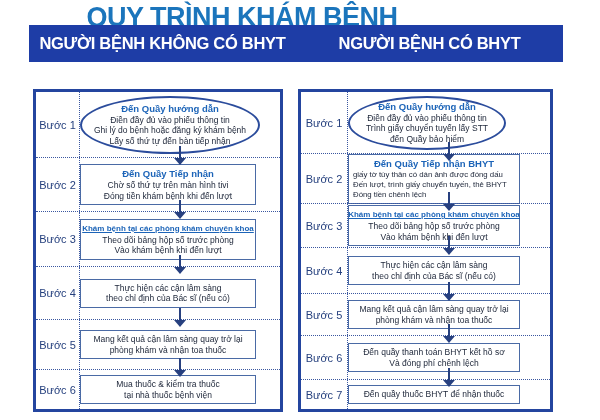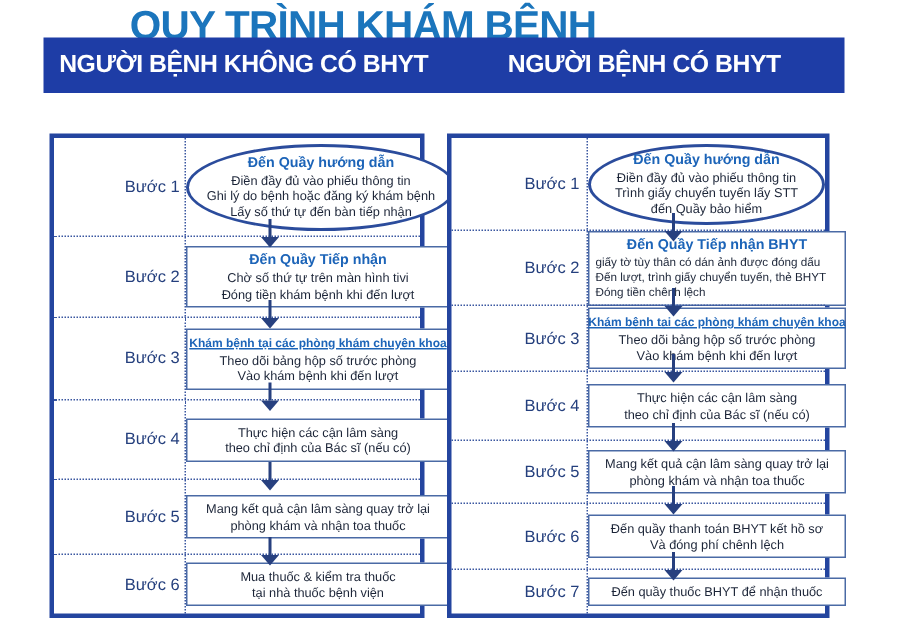--- a/index.html
+++ b/index.html
@@ -21,21 +21,21 @@
     color:#fff;font-weight:bold;font-size:16.5px;letter-spacing:-0.3px;white-space:nowrap;}
 
   .panel{position:absolute;top:89px;height:323px;border:3px solid var(--panel-border);
     background:#fff;}
   .panel-left{left:33px;width:250px;}
   .panel-right{left:298px;width:255px;}
 
   .row{position:relative;display:flex;width:100%;}
   .row + .row{border-top:1px dotted var(--dotted);}
   .label-col{border-right:1px dotted var(--dotted);display:flex;align-items:center;
-    justify-content:center;flex:none;margin-left:44px;}
+    justify-content:center;flex:none;}
   .panel-left .label-col{width:44px;}
   .panel-right .label-col{width:47px;}
   .step-label{font-size:11px;color:var(--step-label);white-space:nowrap;}
   .content-col{flex:1;display:flex;align-items:center;justify-content:flex-start;}
 
   .node{display:flex;flex-direction:column;align-items:center;justify-content:center;
     background:#fff;text-align:center;}
   .node.box{border:1px solid var(--box-border);padding:3px 4px;}
   .panel-left .node.box{width:176px;}
   .panel-right .node.box{width:172px;}

